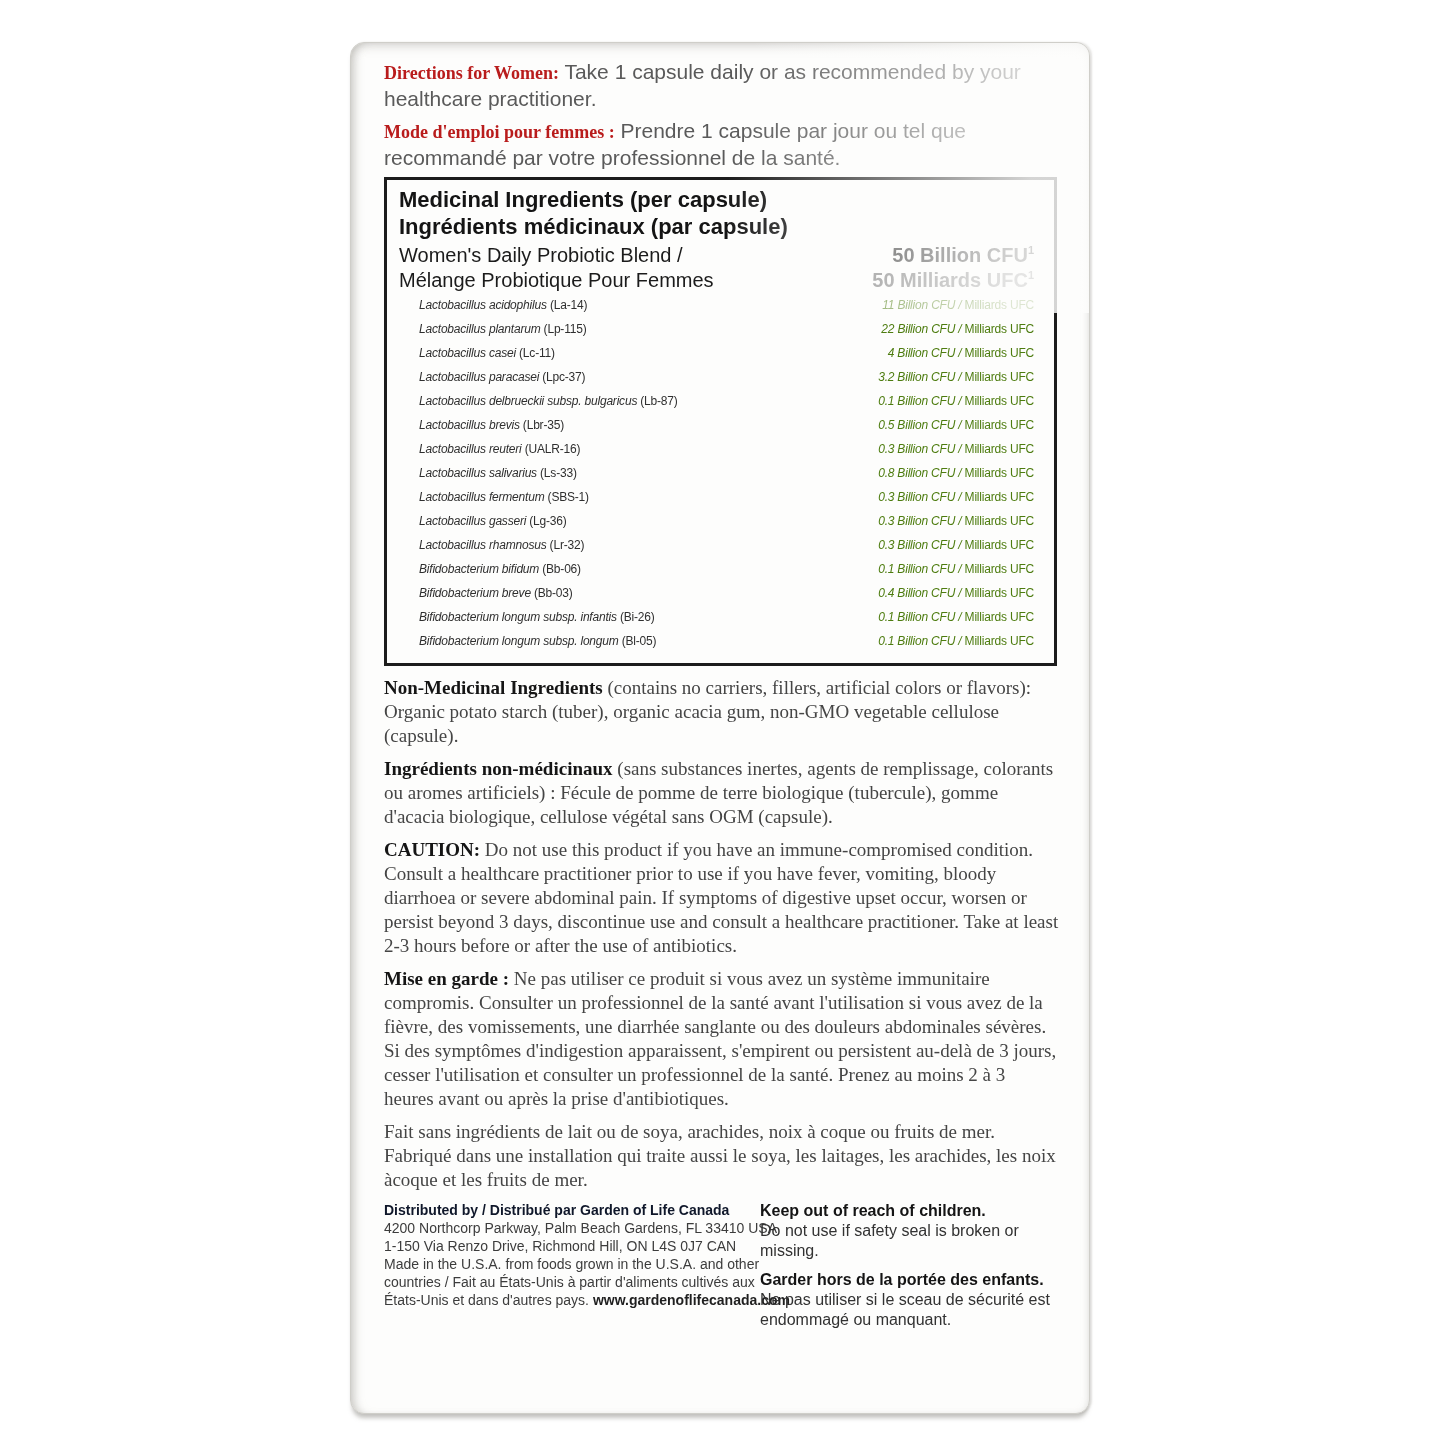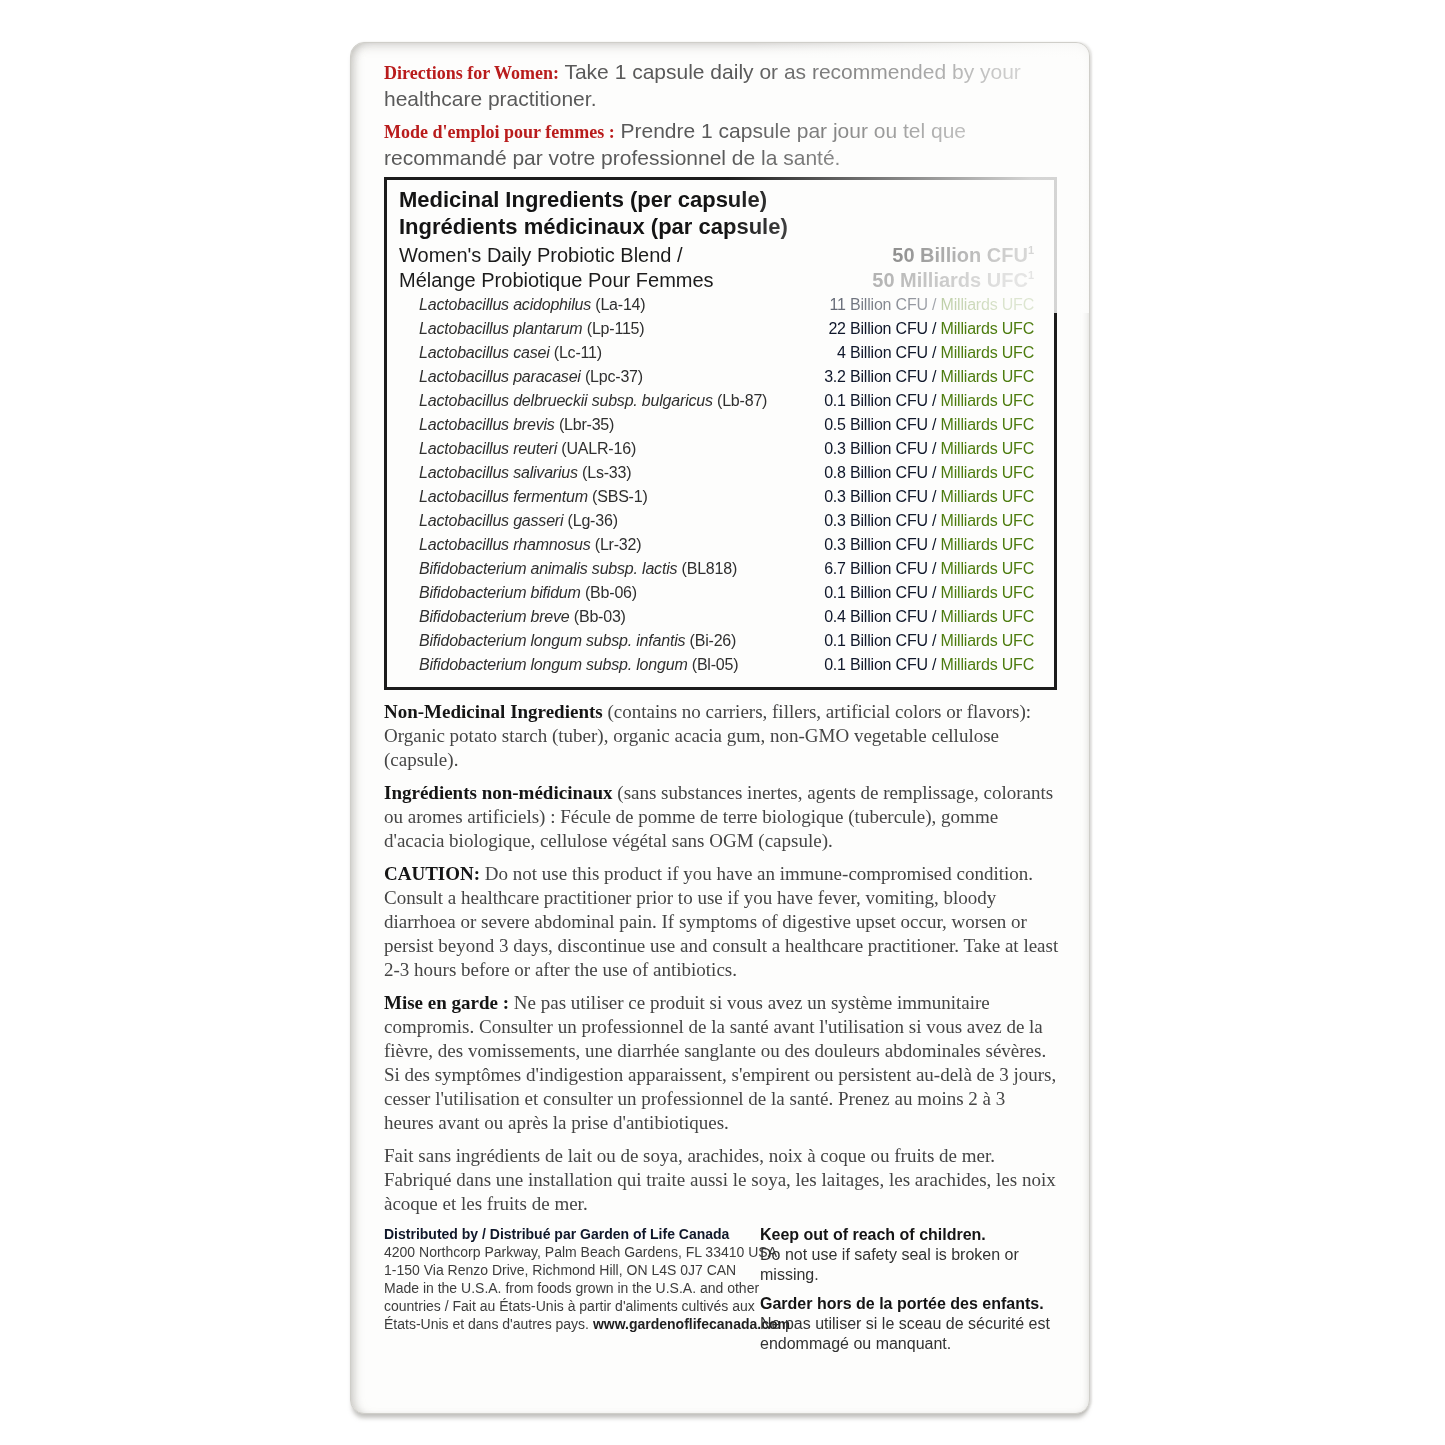--- a/index.html
+++ b/index.html
@@ -49,25 +49,25 @@
     padding: 6px 20px 10px 12px;
   }
   .boxtitle { font-size: 22px; line-height: 27px; font-weight: bold; color: #141414; }
   .blend { display: flex; justify-content: space-between; margin-top: 3px; }
   .blend-names { font-weight: normal; font-size: 20px; line-height: 25px; color: #1b1b1b; white-space: nowrap; }
   .blend-amts { text-align: right; font-weight: bold; font-size: 20px; line-height: 25px; white-space: nowrap; }
   .amt-en { color: #272727; }
   .amt-fr { color: #767676; }
   sup { font-size: 11px; vertical-align: super; line-height: 0; }
 
-  .strain-row { position: relative; padding-left: 20px; line-height: 24px; font-size: 16px; white-space: nowrap; }
+  .strain-row { position: relative; padding-left: 20px; line-height: 24px; font-size: 12px; white-space: nowrap; }
   .strain-name { color: #2f2f2f; letter-spacing: -0.2px; }
   .strain-name i { font-style: italic; }
   .strain-amt { position: absolute; right: 0; top: 0; letter-spacing: -0.2px; }
-  .strain-amt .dark { color: #0f172a; }
+  .strain-amt .dark { color: #4d7c0f; font-style: italic; }
   .strain-amt .gray { color: #4d7c0f; }
 
   .para { font-size: 19px; line-height: 24px; color: #454545; margin-bottom: 9px; width: 675px; font-family: Liberation Serif, serif; }
   .para strong { color: #151515; }
 
   .footer { display: flex; gap: 24px; margin-top: 4px; }
   .dist { width: 352px; font-size: 14px; line-height: 18px; color: #3c3c3c; white-space: nowrap; }
   .dist-title { font-weight: bold; color: #0f172a; }
   .dist strong { color: #1f1f1f; }
   .safety { flex: 1; font-size: 16px; line-height: 20px; color: #323232; }
@@ -105,21 +105,20 @@
           <div class="strain-row"><span class="strain-name"><i>Lactobacillus plantarum </i><span>(Lp-115)</span></span><span class="strain-amt"><span class="dark">22 Billion CFU / </span><span class="gray">Milliards UFC</span></span></div>
           <div class="strain-row"><span class="strain-name"><i>Lactobacillus casei </i><span>(Lc-11)</span></span><span class="strain-amt"><span class="dark">4 Billion CFU / </span><span class="gray">Milliards UFC</span></span></div>
           <div class="strain-row"><span class="strain-name"><i>Lactobacillus paracasei </i><span>(Lpc-37)</span></span><span class="strain-amt"><span class="dark">3.2 Billion CFU / </span><span class="gray">Milliards UFC</span></span></div>
           <div class="strain-row"><span class="strain-name"><i>Lactobacillus delbrueckii subsp. bulgaricus </i><span>(Lb-87)</span></span><span class="strain-amt"><span class="dark">0.1 Billion CFU / </span><span class="gray">Milliards UFC</span></span></div>
           <div class="strain-row"><span class="strain-name"><i>Lactobacillus brevis </i><span>(Lbr-35)</span></span><span class="strain-amt"><span class="dark">0.5 Billion CFU / </span><span class="gray">Milliards UFC</span></span></div>
           <div class="strain-row"><span class="strain-name"><i>Lactobacillus reuteri </i><span>(UALR-16)</span></span><span class="strain-amt"><span class="dark">0.3 Billion CFU / </span><span class="gray">Milliards UFC</span></span></div>
           <div class="strain-row"><span class="strain-name"><i>Lactobacillus salivarius </i><span>(Ls-33)</span></span><span class="strain-amt"><span class="dark">0.8 Billion CFU / </span><span class="gray">Milliards UFC</span></span></div>
           <div class="strain-row"><span class="strain-name"><i>Lactobacillus fermentum </i><span>(SBS-1)</span></span><span class="strain-amt"><span class="dark">0.3 Billion CFU / </span><span class="gray">Milliards UFC</span></span></div>
           <div class="strain-row"><span class="strain-name"><i>Lactobacillus gasseri </i><span>(Lg-36)</span></span><span class="strain-amt"><span class="dark">0.3 Billion CFU / </span><span class="gray">Milliards UFC</span></span></div>
           <div class="strain-row"><span class="strain-name"><i>Lactobacillus rhamnosus </i><span>(Lr-32)</span></span><span class="strain-amt"><span class="dark">0.3 Billion CFU / </span><span class="gray">Milliards UFC</span></span></div>
-          <div class="strain-row"><span class="strain-name"><i>Bifidobacterium animalis subsp. lactis </i><span>(BL818)</span></span><span class="strain-amt"><span class="dark">6.7 Billion CFU / </span><span class="gray">Milliards UFC</span></span></div>
           <div class="strain-row"><span class="strain-name"><i>Bifidobacterium bifidum </i><span>(Bb-06)</span></span><span class="strain-amt"><span class="dark">0.1 Billion CFU / </span><span class="gray">Milliards UFC</span></span></div>
           <div class="strain-row"><span class="strain-name"><i>Bifidobacterium breve </i><span>(Bb-03)</span></span><span class="strain-amt"><span class="dark">0.4 Billion CFU / </span><span class="gray">Milliards UFC</span></span></div>
           <div class="strain-row"><span class="strain-name"><i>Bifidobacterium longum subsp. infantis </i><span>(Bi-26)</span></span><span class="strain-amt"><span class="dark">0.1 Billion CFU / </span><span class="gray">Milliards UFC</span></span></div>
           <div class="strain-row"><span class="strain-name"><i>Bifidobacterium longum subsp. longum </i><span>(Bl-05)</span></span><span class="strain-amt"><span class="dark">0.1 Billion CFU / </span><span class="gray">Milliards UFC</span></span></div>
         </div>
     </section>
 
     <p class="para"><strong>Non-Medicinal Ingredients</strong><span> (contains no carriers, fillers, artificial colors or flavors): Organic potato starch (tuber), organic acacia gum, non-GMO vegetable cellulose (capsule).</span></p>
 
     <p class="para"><strong>Ingrédients non-médicinaux</strong><span> (sans substances inertes, agents de remplissage, colorants ou aromes artificiels) : Fécule de pomme de terre biologique (tubercule), gomme d'acacia biologique, cellulose végétal sans OGM (capsule).</span></p>

